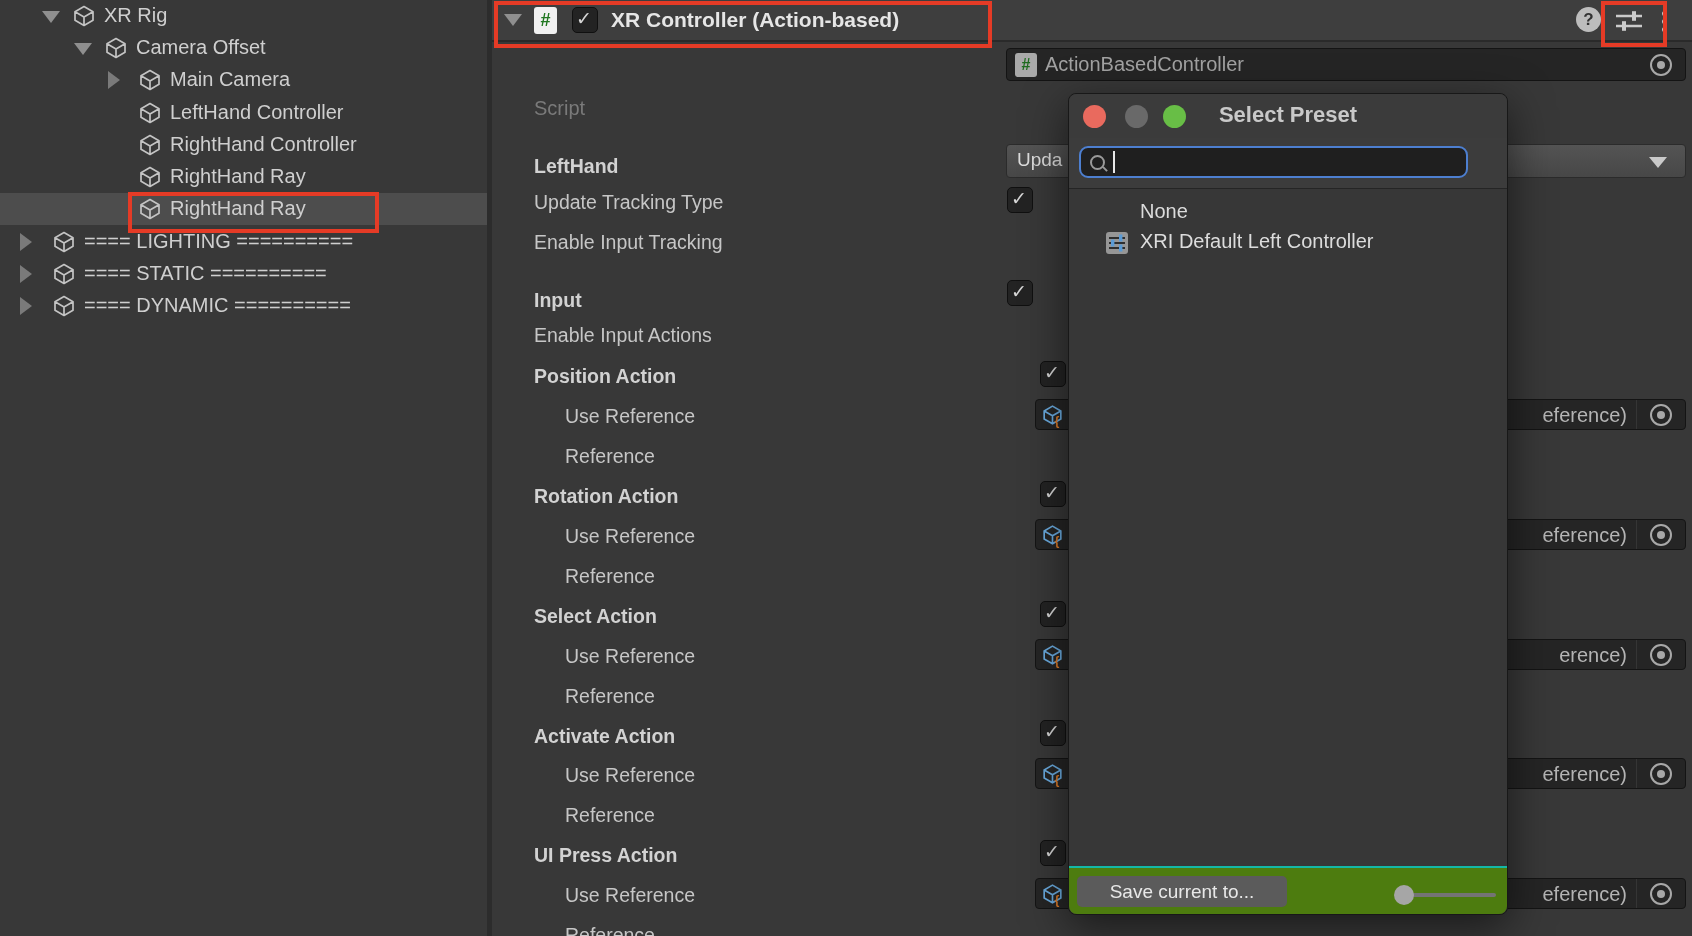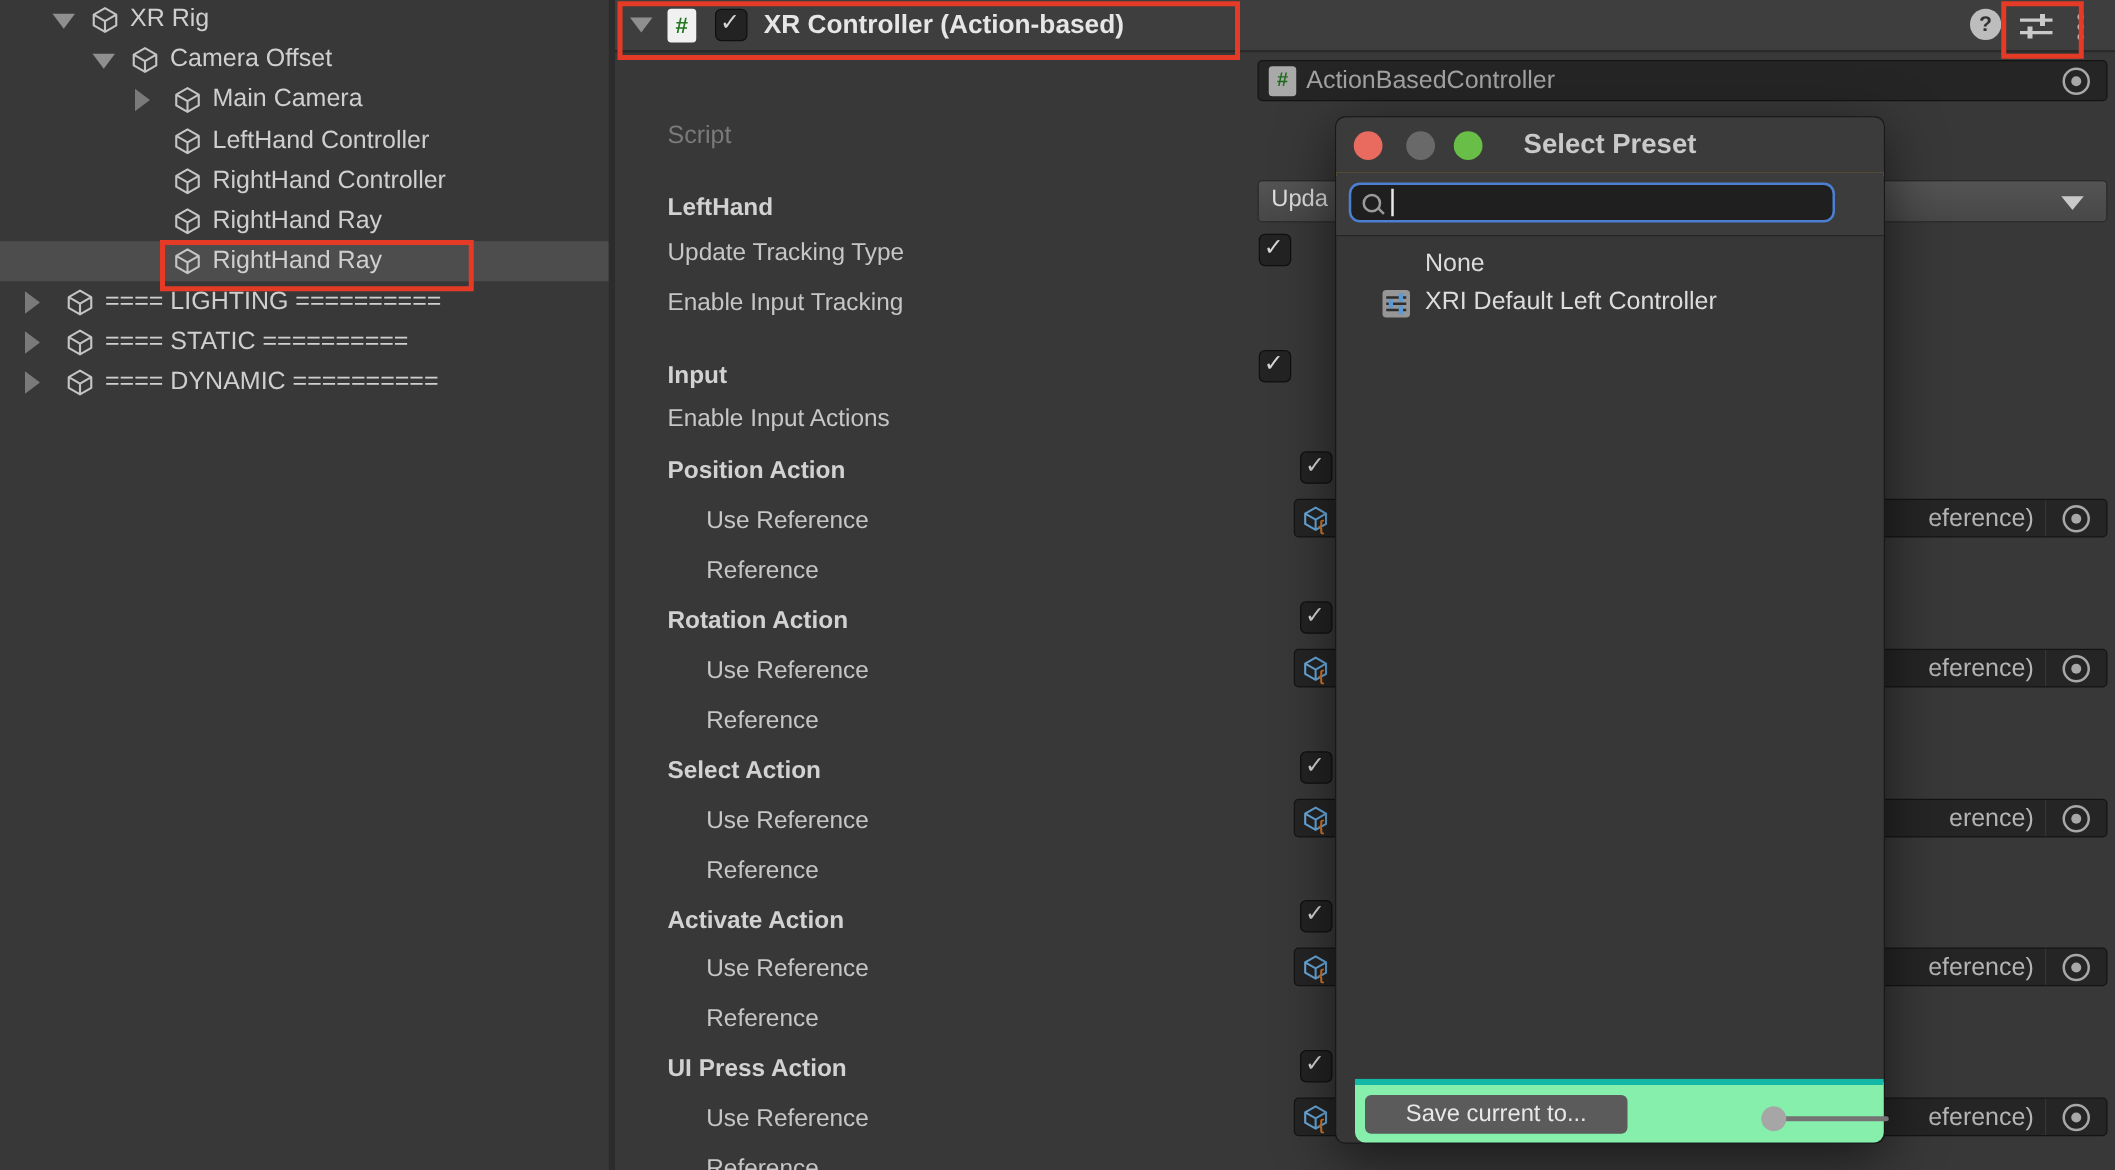--- a/index.html
+++ b/index.html
@@ -58,22 +58,22 @@
                border:2px solid #4d7fd0;border-radius:9px;box-sizing:border-box;}
   .mag{position:absolute;left:9px;top:7px;width:11px;height:11px;border:2px solid #9a9a9a;border-radius:50%;}
   .mag::after{content:"";position:absolute;left:10px;top:11px;width:6px;height:2px;background:#9a9a9a;
               transform:rotate(45deg);}
   .caret{position:absolute;left:32px;top:3px;width:2px;height:22px;background:#e8e8e8;}
   .pop-item{position:absolute;left:1px;width:412px;height:30px;}
   .pop-item.selected{background:#46629d;}
   .pop-item .ilabel{position:absolute;left:70px;top:3px;font-size:20px;color:#dcdcdc;white-space:nowrap;}
   .pop-item.selected .ilabel{color:#ffffff;}
   .pop-item .preseticon{position:absolute;left:34px;top:3px;}
-  .pop-bottombar{position:absolute;left:0;right:0;bottom:0;height:46px;background:#86efac;
-                 border-top:5px solid #14b8a6;border-radius:0 0 8px 8px;margin-left:15px;}
+  .pop-bottombar{position:absolute;left:0;right:0;bottom:0;height:46px;background:#4d7c0f;
+                 border-top:2px solid #14b8a6;border-radius:0 0 8px 8px;}
   .savebtn{position:absolute;left:8px;top:8px;width:210px;height:31px;background:#5b5b5b;
            border-radius:5px;text-align:center;line-height:31px;font-size:19px;color:#e8e8e8;}
   .slider-track{position:absolute;left:335px;top:25px;width:92px;height:4px;background:#747474;border-radius:2px;}
   .slider-knob{position:absolute;left:325px;top:17px;width:20px;height:20px;background:#a6a6a6;border-radius:50%;}
 
   
   .redbox{position:absolute;border:4px solid #e53b26;z-index:40;pointer-events:none;}
   .helpicon{position:absolute;width:25px;height:25px;background:#bdbdbd;border-radius:50%;
             text-align:center;line-height:25px;font-size:17px;font-weight:700;color:#333;}
   .kebab span{display:block;width:5px;height:5px;background:#c6c6c6;border-radius:50%;margin:3px 0;}

